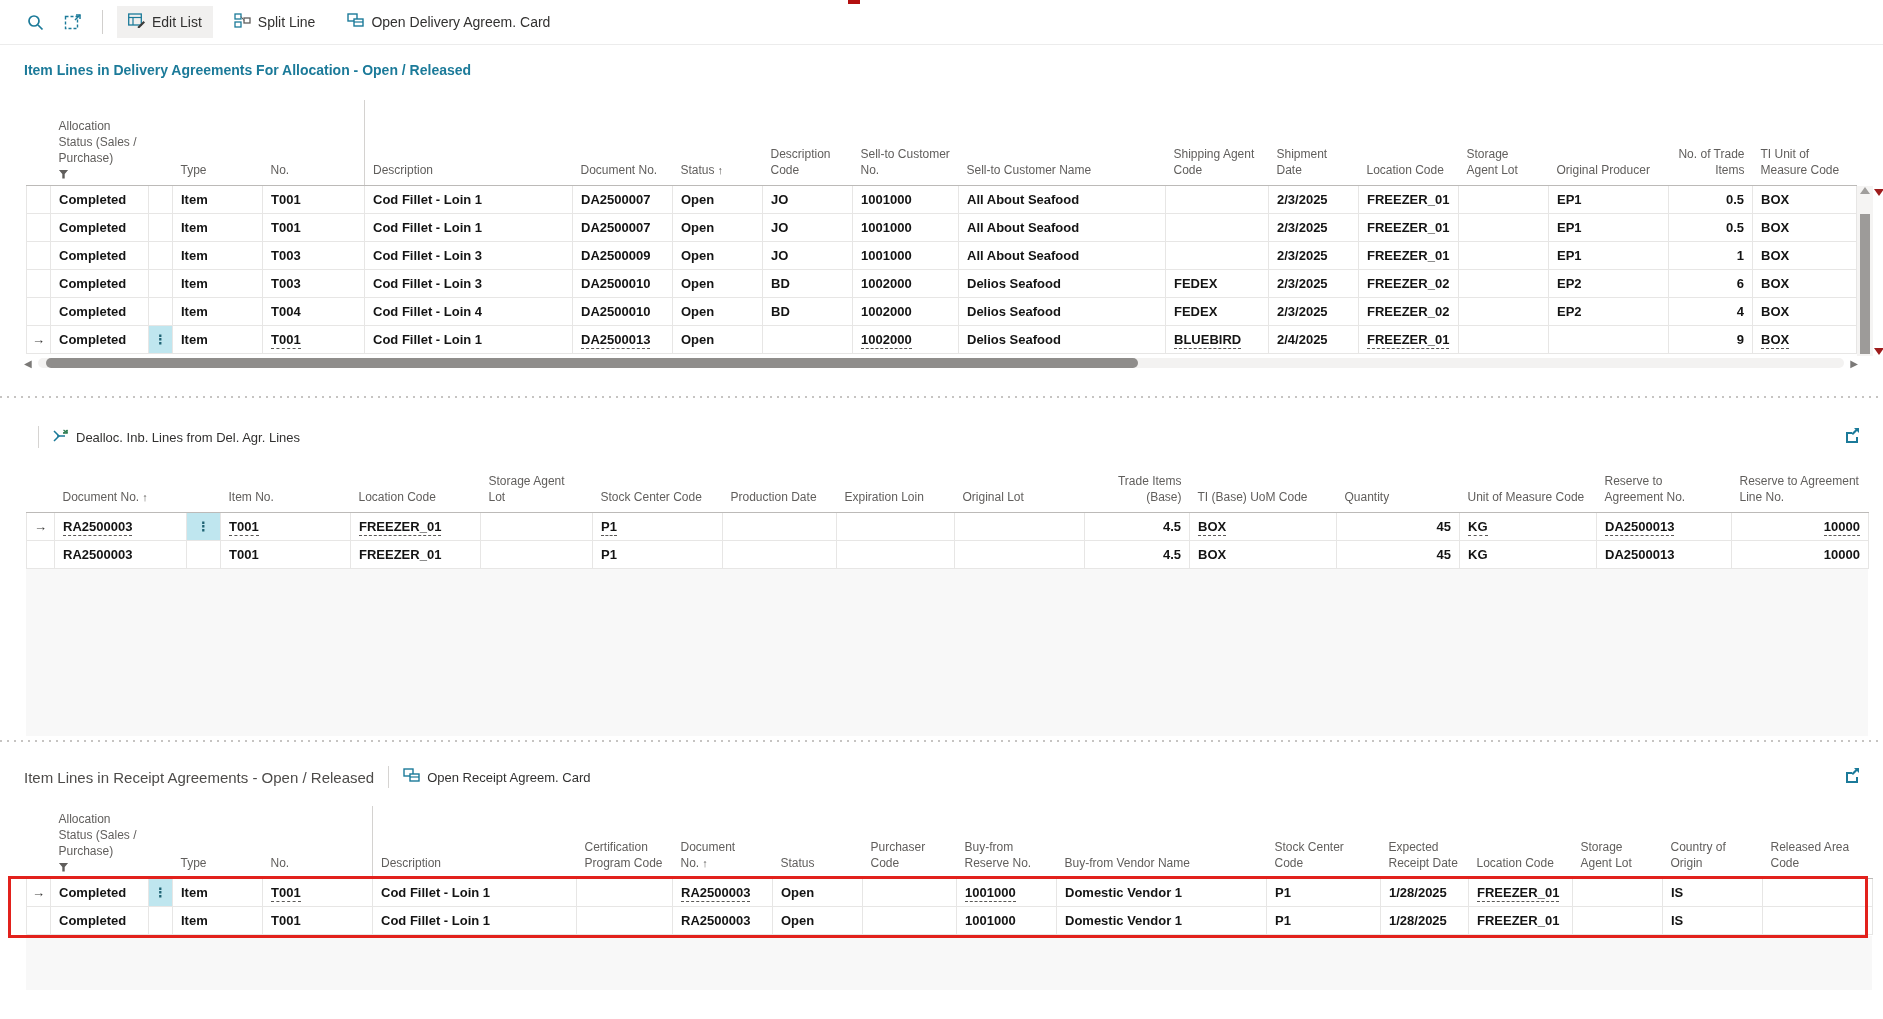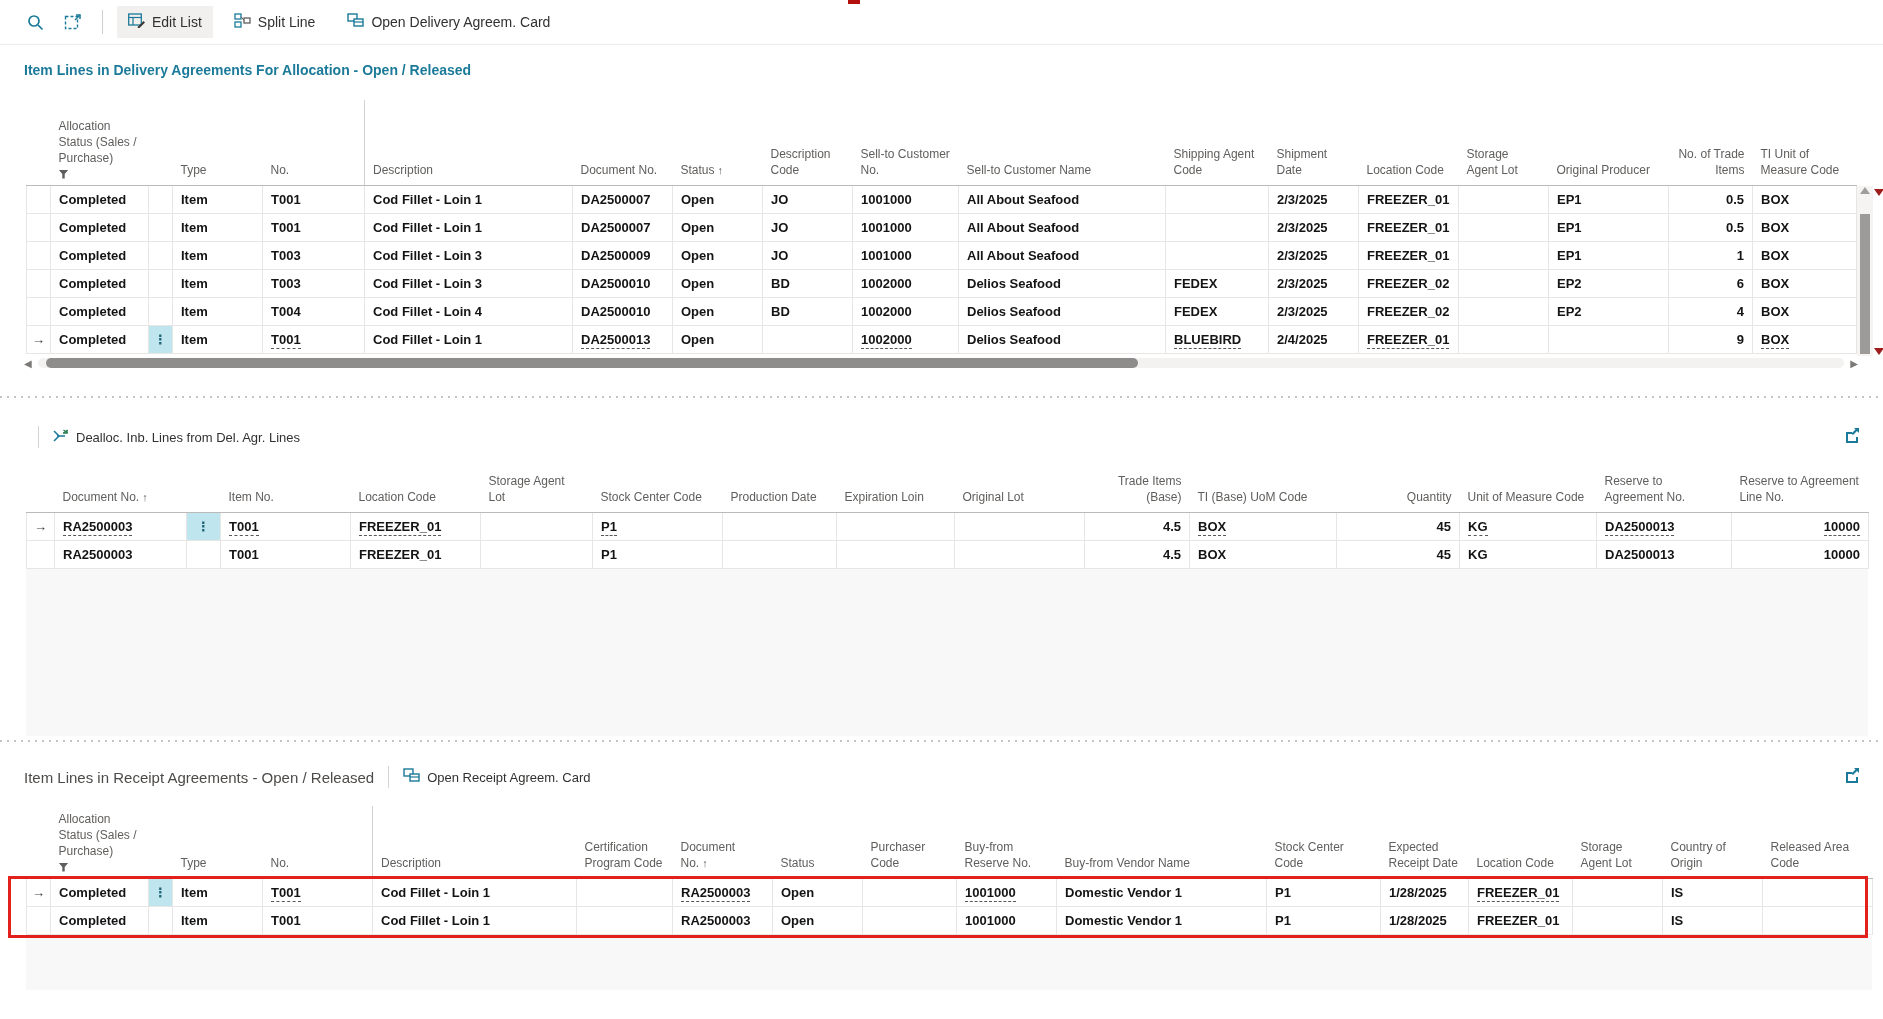--- a/index.html
+++ b/index.html
@@ -358,21 +358,21 @@
           <th></th>
           <th><span class="hlbl">Item No.</span></th>
           <th><span class="hlbl">Location Code</span></th>
           <th><span class="hlbl">Storage Agent Lot</span></th>
           <th><span class="hlbl">Stock Center Code</span></th>
           <th><span class="hlbl">Production Date</span></th>
           <th><span class="hlbl">Expiration Loin</span></th>
           <th><span class="hlbl">Original Lot</span></th>
           <th style="text-align: right;"><span class="hlbl">Trade Items (Base)</span></th>
           <th><span class="hlbl">TI (Base) UoM Code</span></th>
-          <th style="text-align: right;"><span class="hlbl">Quantity</span></th>
+          <th style=""><span class="hlbl">Quantity</span></th>
           <th><span class="hlbl">Unit of Measure Code</span></th>
           <th><span class="hlbl">Reserve to Agreement No.</span></th>
           <th style="text-align: left;"><span class="hlbl">Reserve to Agreement Line No.</span></th>
         </tr>
       </thead>
       <tbody>
         <tr class="selected">
           <td class=" sel">→</td>
           <td><span class="lk">RA2500003</span></td>
           <td class="menu menu-active">⋮</td>

